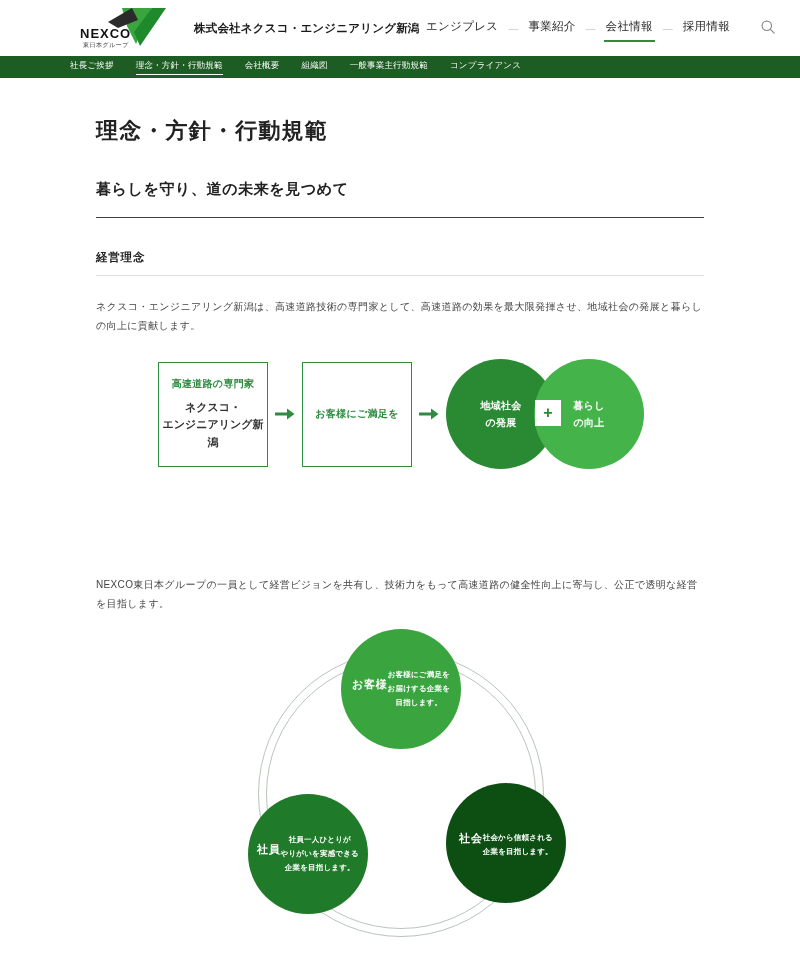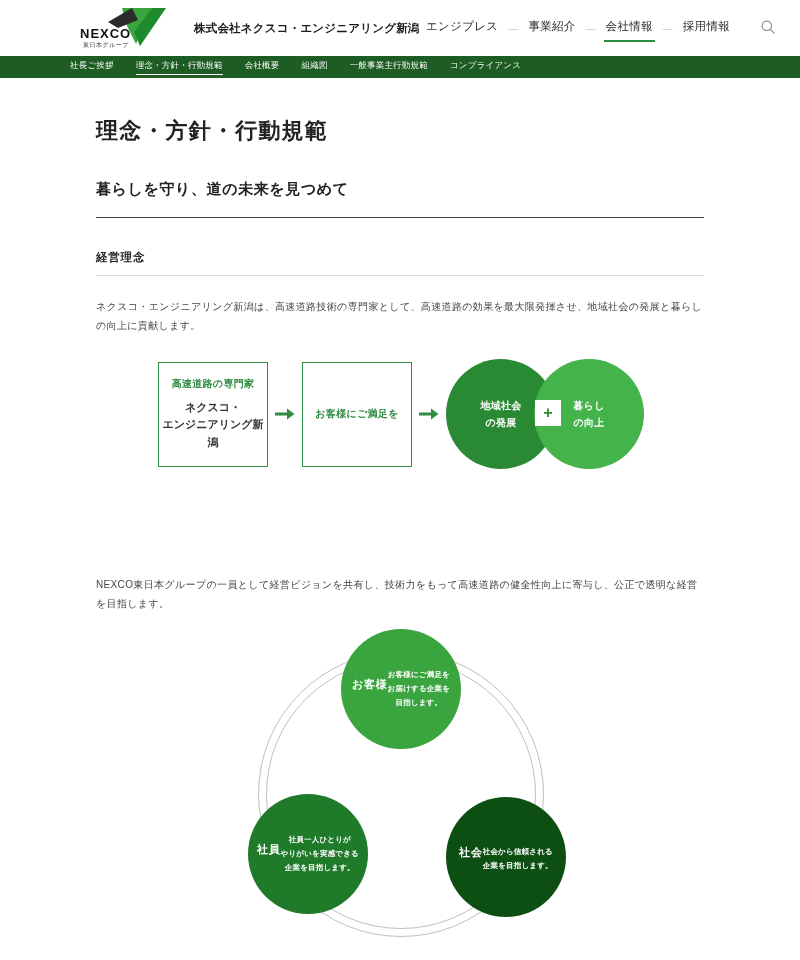--- a/index.html
+++ b/index.html
@@ -276,21 +276,21 @@
     margin-bottom: 9px;
   }
   .policy-circle .pc-text {
     font-size: 7.5px;
     font-weight: bold;
     line-height: 1.85;
     letter-spacing: 0.2px;
   }
   .policy-circle.customer { left: 105px; top: 0;    background: #3aa53f; }
   .policy-circle.employee { left: 12px;     top: 165px; background: #1f7a2a; }
-  .policy-circle.society  { left: 210px; top: 168px; background: #0d4f13; }
+  .policy-circle.society  { left: 210px; top: 154px; background: #0d4f13; }
 
   .policy-circle.society .pc-text { margin-top: 4px; }
 </style>
 </head>
 <body>
 
 <header class="site-header">
 
   <a class="brand" href="#">
     <span class="logo-mark">

